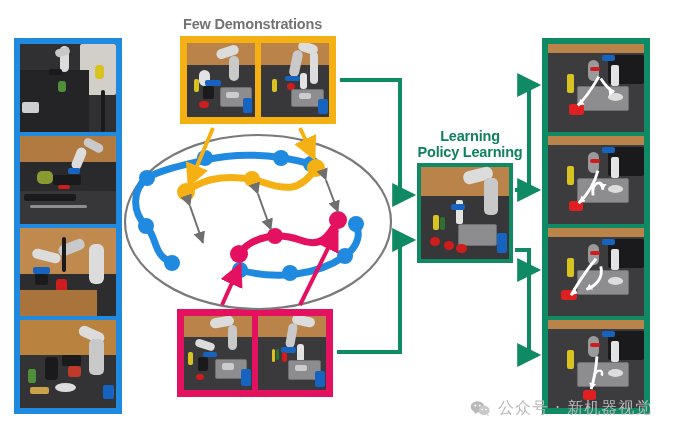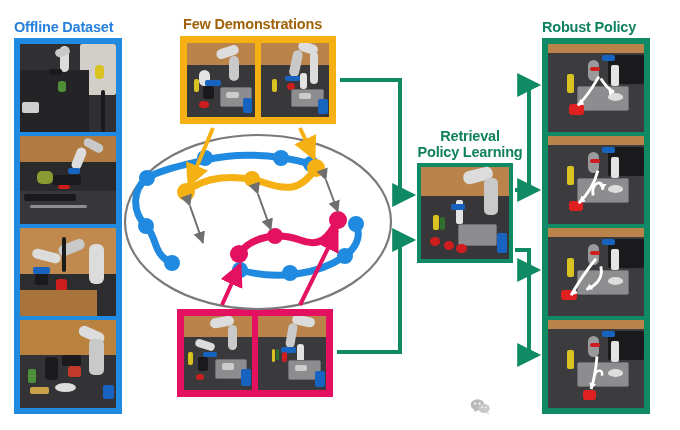--- a/index.html
+++ b/index.html
@@ -4,21 +4,21 @@
 <style>
   html,body{margin:0;padding:0;background:#ffffff;}
   body{width:680px;height:430px;position:relative;overflow:hidden;
        font-family:"Liberation Sans","DejaVu Sans",sans-serif;}
 
   .stage{position:absolute;left:0;top:0;width:680px;height:430px;}
 
   
   .title{position:absolute;font-weight:bold;white-space:nowrap;letter-spacing:-0.2px;}
   #t-offline{left:14px;top:19px;font-size:14.5px;color:#2680de;}
-  #t-fewdemo{left:183px;top:16px;font-size:14.5px;color:#a16207;}
+  #t-fewdemo{left:183px;top:16px;font-size:14.5px;color:#737373;}
   #t-retrieval{left:185px;top:396px;font-size:14.5px;color:#e31160;}
   #t-robust{left:542px;top:19px;font-size:14.5px;color:#10815f;}
   #t-apl{left:415px;top:128px;font-size:14.5px;color:#10815f;text-align:center;
          line-height:16px;width:110px;}
   #t-dtw{left:193px;top:203px;font-size:12.5px;color:#0f8a5f;font-weight:bold;}
 
   
   .frame{position:absolute;box-sizing:border-box;}
 
   .col-offline{border:4px solid #1f8ae0;}
@@ -56,21 +56,20 @@
   #watermark{position:absolute;left:470px;top:398px;display:flex;align-items:center;gap:7px;
              color:#b9b9b9;font-size:16px;letter-spacing:1px;
              font-family:"DejaVu Sans",sans-serif;}
   #watermark .wc{width:21px;height:17px;position:relative;}
 </style>
 </head>
 <body>
 
 <div class="stage">
 
-  <div class="title" id="t-offline">Offline Dataset</div>
 
   <div class="frame col-offline" style="left:14px;top:38px;width:108px;height:376px;">
 
     <div class="cell b-blue" style="left:0;top:0;width:100px;height:92px;">
       <div class="sc">
         <div class="dark"></div>
         <div class="wht" style="left:62%;top:0;width:38%;height:58%;background:#d2cfc8;"></div>
         <div class="tbl" style="left:0;top:30%;width:72%;height:70%;background:#242426;"></div>
         <div class="arm" style="left:42%;top:2%;width:9%;height:30%;"></div>
         <div class="arm2" style="left:36%;top:4%;width:16%;height:9%;transform:rotate(-18deg);"></div>
@@ -197,21 +196,21 @@
         <div class="wht" style="left:58%;top:38%;width:9%;height:24%;border-radius:3px;"></div>
         <div class="sink" style="left:44%;top:60%;width:46%;height:24%;"></div>
         <div class="wht" style="left:54%;top:66%;width:18%;height:9%;background:#ccc;"></div>
         <div class="blu" style="left:84%;top:74%;width:14%;height:22%;"></div>
       </div>
     </div>
   </div>
 
 
   <div class="title" id="t-apl">
-    <span>Retrieval</span><br>
+    <span>Learning</span><br>
     <span>Policy Learning</span>
   </div>
 
   <div class="frame col-apl" style="left:417px;top:163px;width:96px;height:100px;">
     <div class="sc">
       <div class="wall2" style="height:32%;background:#b9834a;"></div>
       <div class="dark" style="top:32%;background:#37373a;"></div>
       <div class="arm" style="left:48%;top:2%;width:34%;height:14%;transform:rotate(-14deg);"></div>
       <div class="arm2" style="left:72%;top:12%;width:16%;height:40%;"></div>
       <div class="wht" style="left:40%;top:36%;width:8%;height:26%;"></div>
@@ -219,21 +218,20 @@
       <div class="yel" style="left:14%;top:52%;width:6%;height:16%;"></div>
       <div class="grn" style="left:22%;top:54%;width:5%;height:14%;background:#2f6f2f;"></div>
       <div class="sink" style="left:42%;top:62%;width:42%;height:22%;"></div>
       <div class="red" style="left:10%;top:76%;width:12%;height:10%;border-radius:50%;"></div>
       <div class="red" style="left:26%;top:80%;width:12%;height:10%;border-radius:50%;"></div>
       <div class="red" style="left:40%;top:84%;width:12%;height:10%;border-radius:50%;"></div>
       <div class="blu" style="left:86%;top:72%;width:12%;height:22%;"></div>
     </div>
   </div>
 
-  <div class="title" id="t-robust">Robust Policy</div>
 
   <div class="frame col-robust" style="left:542px;top:38px;width:108px;height:376px;">
 
     <div class="cell b-green" style="left:0;top:0;width:100px;height:92px;">
       <div class="sc">
         <div class="wall2" style="height:10%;background:#b9834a;"></div>
         <div class="dark" style="top:10%;background:#3c3c3f;"></div>
         <div class="blk" style="left:62%;top:12%;width:38%;height:34%;"></div>
         <div class="arm" style="left:42%;top:18%;width:11%;height:24%;background:#9a9a9c;"></div>
         <div class="blu" style="left:56%;top:12%;width:14%;height:7%;"></div>
@@ -420,15 +418,16 @@
         <ellipse cx="8.5" cy="8" rx="8" ry="6.6" fill="#b9b9b9"></ellipse>
         <path d="M4 13 l1.4 3.6 l3.2 -2.2 z" fill="#b9b9b9"></path>
         <circle cx="5.8" cy="6.6" r="1.25" fill="#ffffff"></circle>
         <circle cx="11" cy="6.6" r="1.25" fill="#ffffff"></circle>
         <ellipse cx="16.2" cy="12.4" rx="6.6" ry="5.5" fill="#c9c9c9"></ellipse>
         <path d="M20.8 16.4 l1.2 2.9 l-2.8 -1.7 z" fill="#c9c9c9"></path>
         <circle cx="14.1" cy="11.2" r="1" fill="#ffffff"></circle>
         <circle cx="18.4" cy="11.2" r="1" fill="#ffffff"></circle>
       </svg>
     </span>
+    <span>公众号 · 新机器视觉</span>
   </div>
 
 </div>
 
 </body></html>

